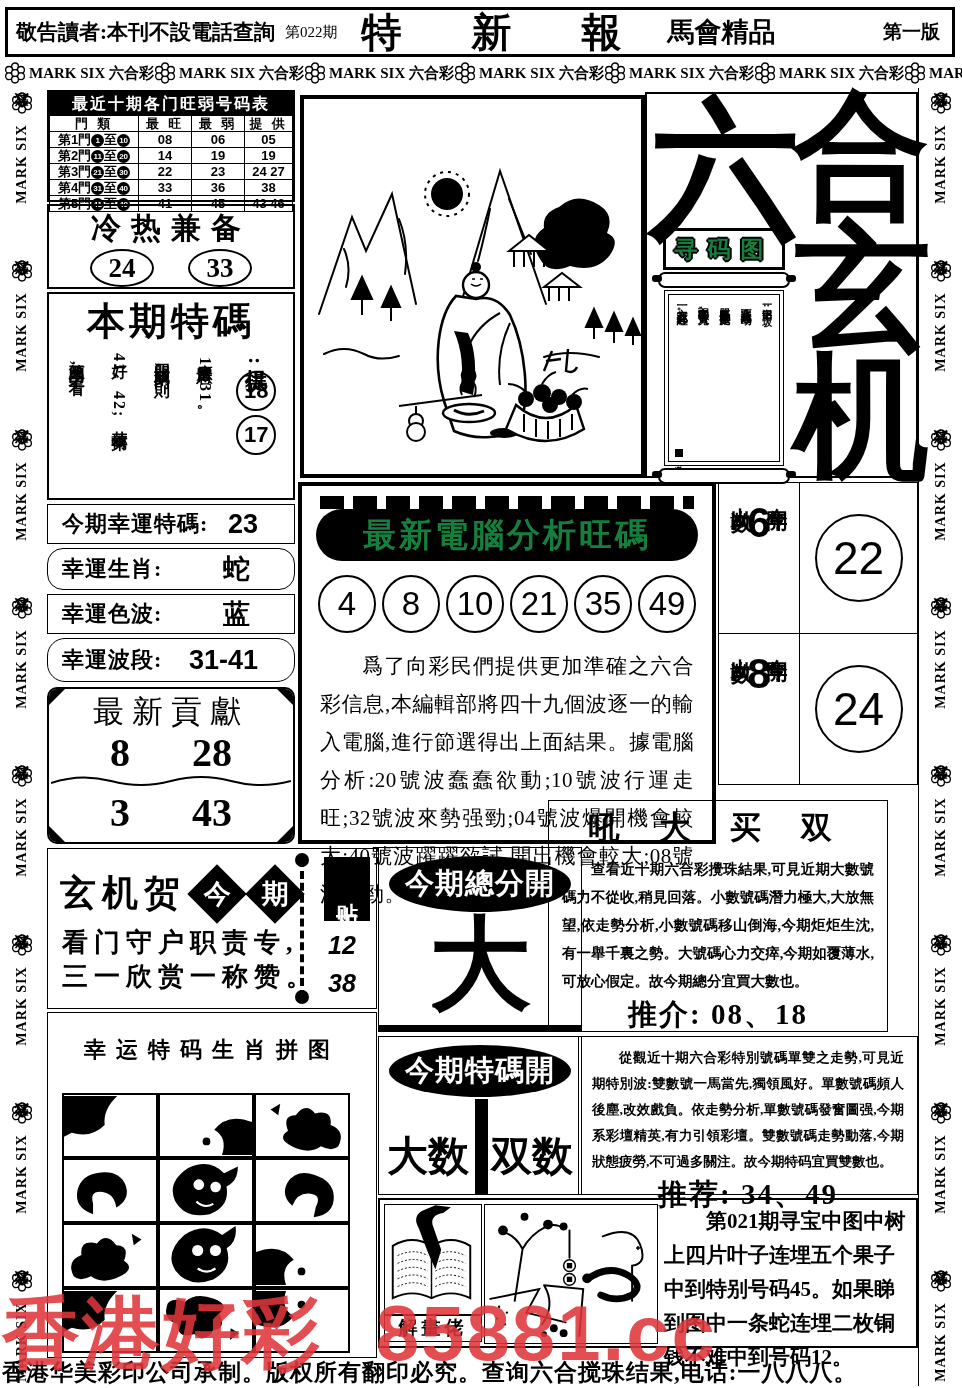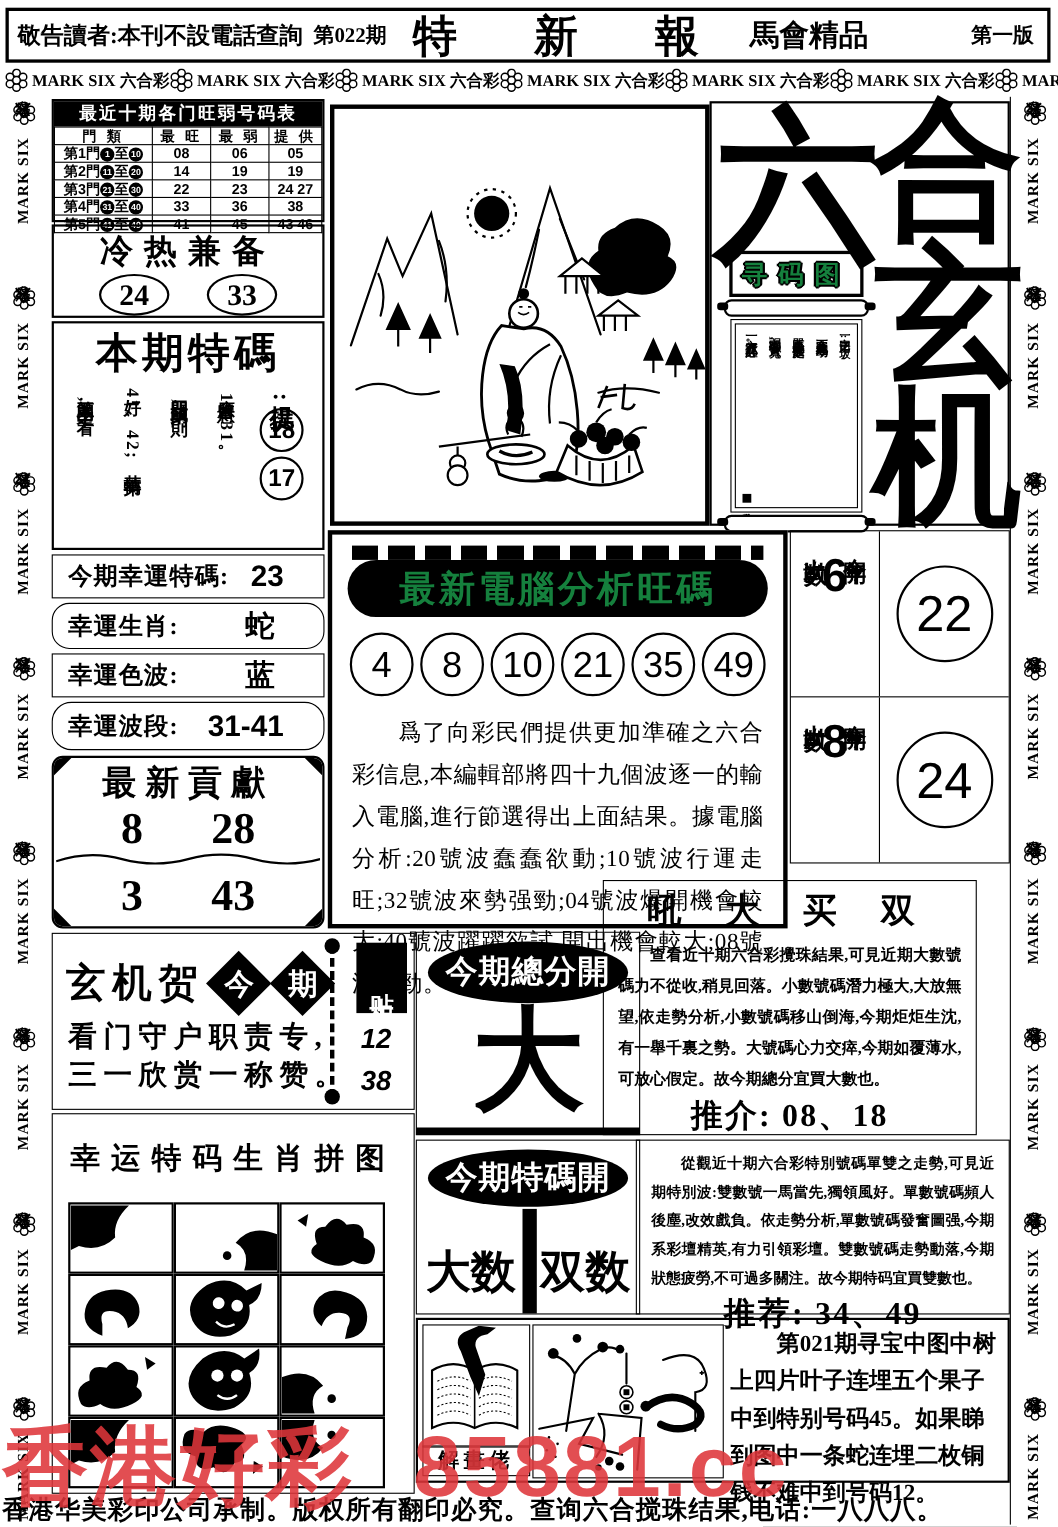--- a/index.html
+++ b/index.html
@@ -3,21 +3,21 @@
 <meta charset="utf-8">
 <style>
   html,body{margin:0;padding:0;background:#888;}
   #page{position:relative;width:962px;height:1388px;background:#fff;color:#000;
         font-family:"Liberation Serif","DejaVu Serif",serif;overflow:hidden;}
   .abs{position:absolute;box-sizing:border-box;}
   .outline{color:#15803d;text-shadow:-1px -1px 0 #000,1px -1px 0 #000,-1px 1px 0 #000,1px 1px 0 #000,-2px 0 0 #000,2px 0 0 #000,0 -2px 0 #000,0 2px 0 #000;}
   
   #hdrbox{left:5px;top:7px;width:950px;height:50px;border:3px solid #000;display:flex;align-items:center;padding:0 8px;gap:10px;}
   #hdr-notice{font-size:21px;font-weight:bold;white-space:nowrap;}
-  #hdr-issue{font-size:19px;font-weight:bold;white-space:nowrap;}
+  #hdr-issue{font-size:15px;font-weight:normal;white-space:nowrap;}
   #hdr-title{font-size:40px;font-weight:900;letter-spacing:30px;white-space:nowrap;margin-left:14px;}
   #hdr-brand{font-size:27px;font-weight:bold;white-space:nowrap;margin-left:6px;}
   #hdr-edition{font-size:19px;font-weight:bold;margin-left:auto;margin-right:4px;white-space:nowrap;}
   
   .hstrip{left:0;top:59px;width:962px;height:28px;display:flex;align-items:center;justify-content:space-between;padding:0 4px;}
   .hstrip .unit{display:flex;align-items:center;gap:3px;font-size:15px;font-weight:bold;white-space:nowrap;}
   .vstrip{top:88px;width:44px;height:1298px;display:flex;flex-direction:column;align-items:center;justify-content:space-between;overflow:hidden;padding:4px 0;}
   .vstrip.left{left:0;} .vstrip.right{left:918px;border-left:1px solid #000;}
   .vstrip .unit{display:flex;flex-direction:column;align-items:center;gap:3px;}
   .vstrip .unit .stxt{writing-mode:vertical-rl;transform:rotate(180deg);font-size:14px;font-weight:bold;letter-spacing:1px;white-space:nowrap;}
@@ -42,39 +42,39 @@
   #special .pcol{display:flex;flex-direction:column;align-items:center;}
   #special .pcol .ptxt{writing-mode:vertical-rl;font-size:22px;font-weight:900;letter-spacing:3px;}
   .circ38{border:2px solid #000;border-radius:50%;width:36px;height:36px;display:flex;align-items:center;justify-content:center;font-size:22px;font-weight:bold;margin-top:4px;font-family:"Liberation Sans",sans-serif;}
   
   .lrow{left:47px;width:248px;border:1.5px solid #000;display:flex;align-items:center;justify-content:space-between;padding:0 14px;}
   .lrow .lab{font-size:22px;font-weight:bold;letter-spacing:1px;}
   .lrow .val{font-size:27px;font-weight:bold;font-family:"Liberation Sans",sans-serif;margin-right:22px;}
   .lrow .valcn{font-size:27px;font-weight:bold;margin-right:30px;}
   
   #contrib{left:47px;top:687px;width:248px;height:157px;border:2.5px solid #000;border-radius:10px;text-align:center;overflow:hidden;}
-  #contrib .ttl{font-size:31px;font-weight:700;letter-spacing:8px;margin-top:2px;}
+  #contrib .ttl{font-size:31px;font-weight:400;letter-spacing:8px;margin-top:2px;}
   #contrib .nums{display:flex;justify-content:space-around;font-size:40px;font-weight:bold;line-height:40px;padding:0 30px;}
   #contrib .note{font-size:21px;font-weight:900;letter-spacing:4px;margin-top:-2px;}
   .cornertri{position:absolute;width:0;height:0;border-style:solid;}
   
   #mystery{left:47px;top:848px;width:330px;height:161px;border:1.5px solid #000;}
   #mystery .trow{display:flex;align-items:center;gap:4px;margin:20px 0 0 12px;}
   #mystery .ttl{font-size:36px;font-weight:900;letter-spacing:6px;}
   .diamond{width:42px;height:42px;background:#000;transform:rotate(45deg);display:flex;align-items:center;justify-content:center;margin:0 6px;}
   .diamond span{transform:rotate(-45deg);color:#fff;font-size:27px;font-weight:900;}
   #mystery .poem{font-size:26px;font-weight:bold;margin:8px 0 0 14px;line-height:34px;letter-spacing:6px;}
   .dashline{position:absolute;left:252px;top:10px;bottom:10px;border-left:4px dashed #000;}
   .dashline .dot{position:absolute;left:-9px;width:14px;height:14px;border-radius:50%;background:#000;}
   #tipbox{position:absolute;left:276px;top:8px;width:46px;height:64px;background:#000;color:#fff;display:flex;align-items:center;justify-content:center;}
   #tipbox span{writing-mode:vertical-rl;font-size:22px;font-weight:bold;letter-spacing:4px;}
   .tipnum{position:absolute;left:280px;font-size:25px;font-weight:bold;font-style:italic;font-family:"Liberation Sans",sans-serif;}
   
   #puzzle{left:47px;top:1012px;width:330px;height:346px;border:1.5px solid #000;overflow:hidden;}
-  #puzzle .ttl{font-size:27px;font-weight:bold;letter-spacing:10px;text-align:center;margin-top:22px;}
+  #puzzle .ttl{font-size:22px;font-weight:bold;letter-spacing:10px;text-align:center;margin-top:22px;}
   #pgrid{position:absolute;left:14px;top:80px;width:288px;display:grid;grid-template-columns:repeat(3,1fr);}
   .pc{border:2px solid #000;height:61px;overflow:hidden;background:#fff;}
   .pc svg{width:100%;height:100%;display:block;}
   .pc:nth-child(2) svg{transform:scaleY(-1);} .pc:nth-child(3) svg{transform:scaleX(-1);}
   .pc:nth-child(5) svg{transform:rotate(8deg) scale(1.1);} .pc:nth-child(6) svg{transform:scaleX(-1) rotate(-12deg);}
   .pc:nth-child(8) svg{transform:scale(1.15);} .pc:nth-child(9) svg{transform:rotate(180deg);}
   .pc:nth-child(11) svg{transform:scaleY(-1) rotate(6deg);} .pc:nth-child(12) svg{transform:scaleX(-1);}
   
   #picture{left:300px;top:95px;width:345px;height:383px;border:4px solid #000;background:#fff;}
   #picture svg{width:100%;height:100%;}

